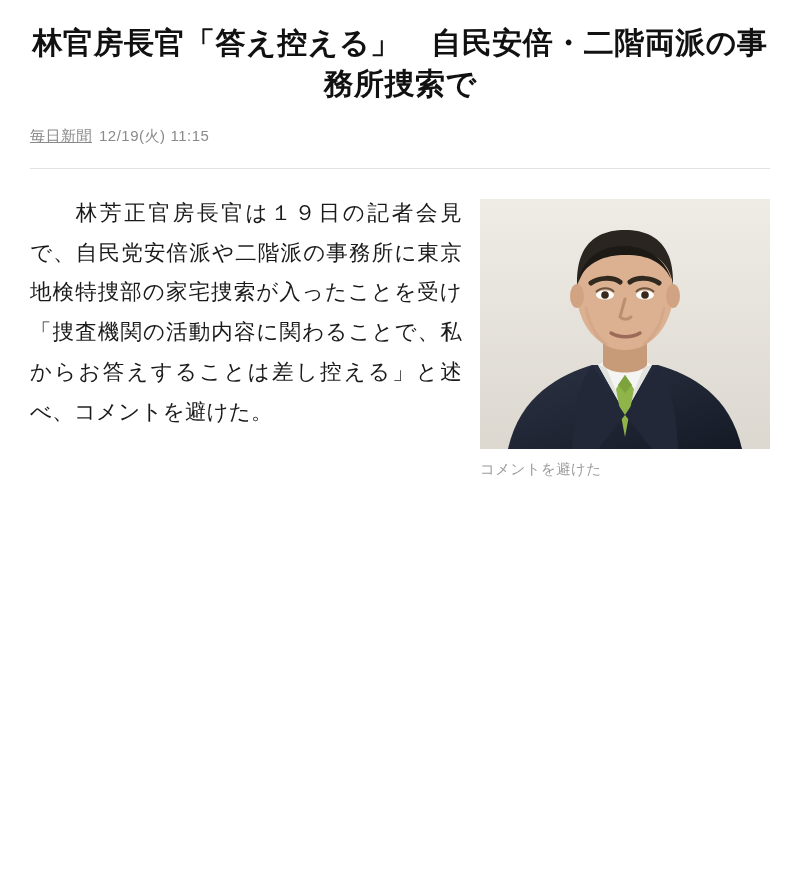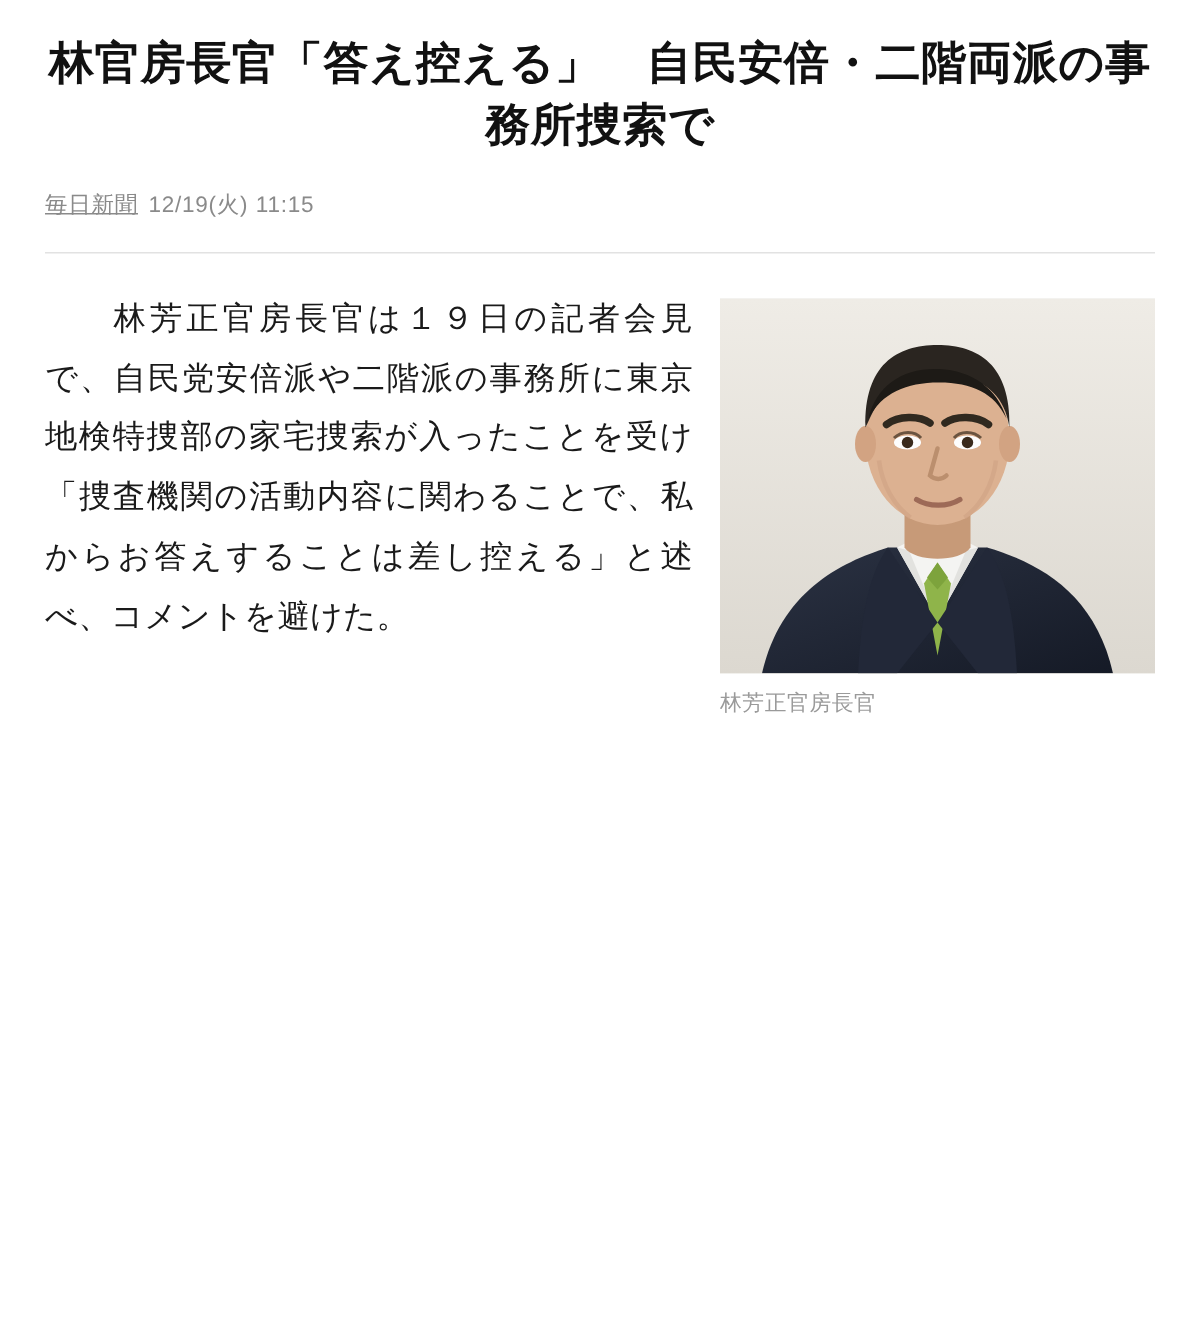--- a/index.html
+++ b/index.html
@@ -144,21 +144,21 @@
           <path d="M156 93 C160 88 169 88 174 93" stroke="#6b5440" stroke-width="2" fill="none"></path>
 
           <path d="M145 100 L140 118 C143 121 148 121 151 118" stroke="#bb8f6e" stroke-width="3" fill="none" stroke-linecap="round"></path>
 
           <path d="M131 134 C139 139 152 139 160 134" stroke="#9d6a57" stroke-width="3.4" fill="none" stroke-linecap="round"></path>
 
           <path d="M106 108 C108 124 116 138 127 146" stroke="#cfa183" stroke-width="3" fill="none" opacity="0.6"></path>
           <path d="M184 108 C182 124 174 138 163 146" stroke="#cfa183" stroke-width="3" fill="none" opacity="0.6"></path>
         </svg>
       </div>
-      <div class="caption">林芳正官房長官</div>
+      <div class="caption">コメントを避けた</div>
     </div>
 
     <p class="para">　林芳正官房長官は１９日の記者会見で、自民党安倍派や二階派の事務所に東京地検特捜部の家宅捜索が入ったことを受け「捜査機関の活動内容に関わることで、私からお答えすることは差し控える」と述べ、コメントを避けた。</p>
 
     <div class="clear"></div>
 
   </div>
 
 </div>
 

